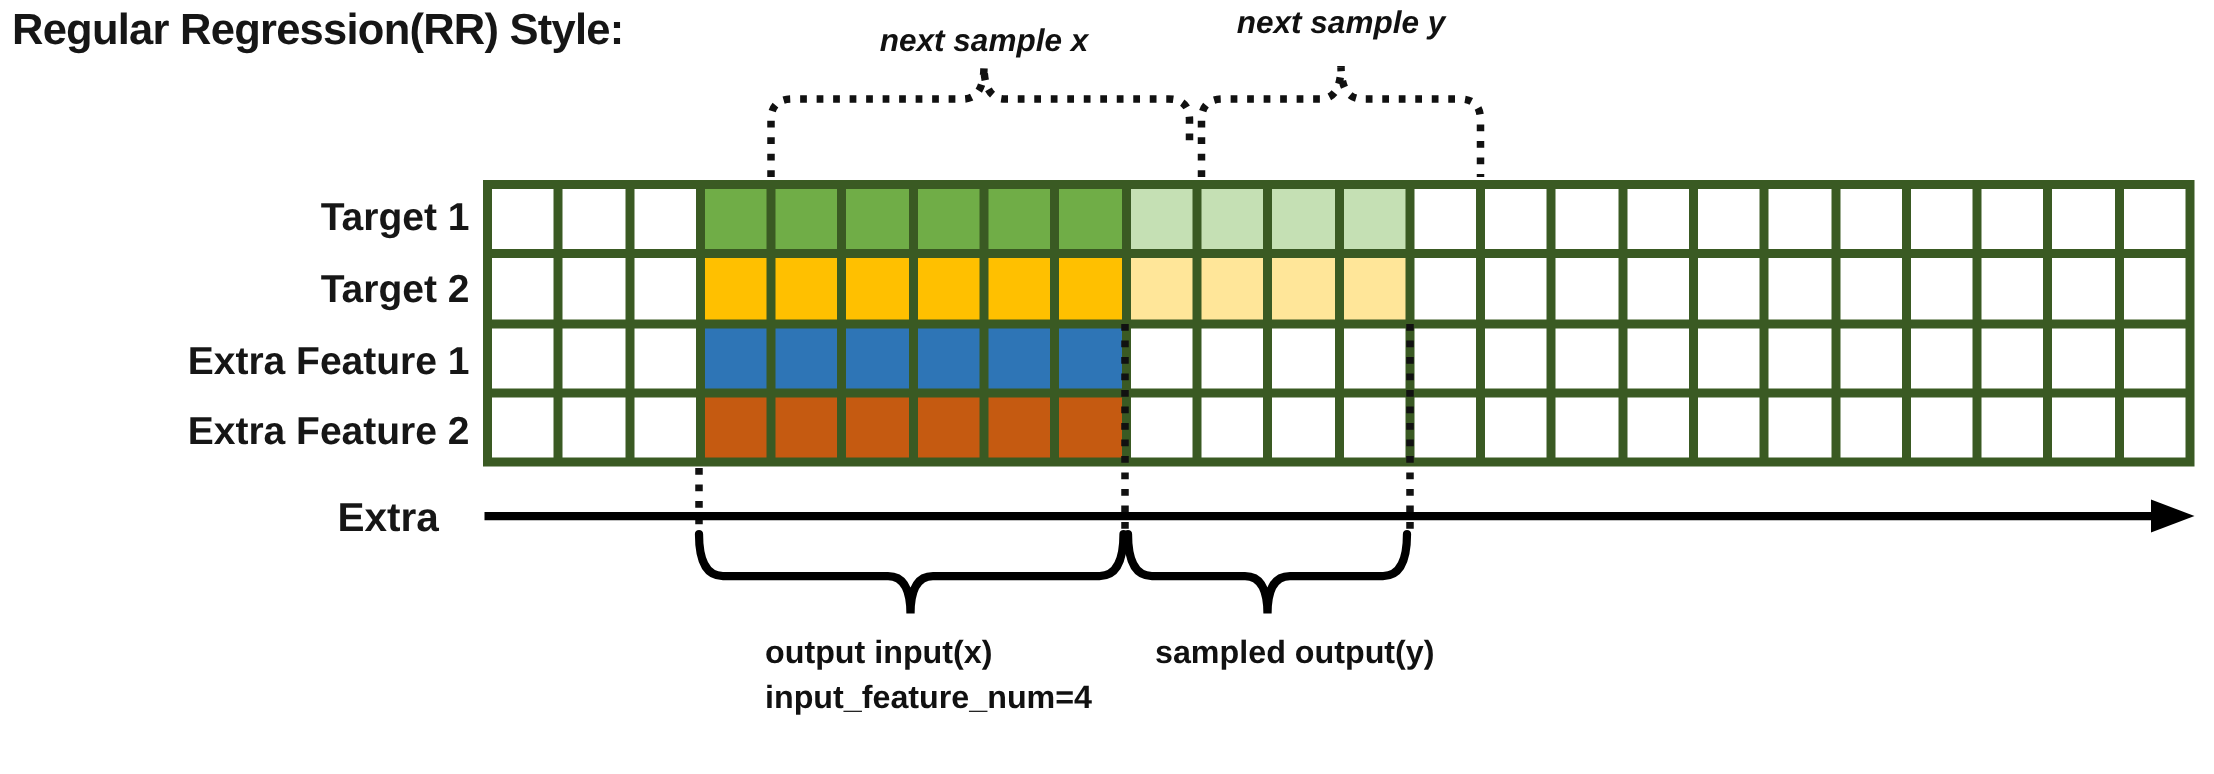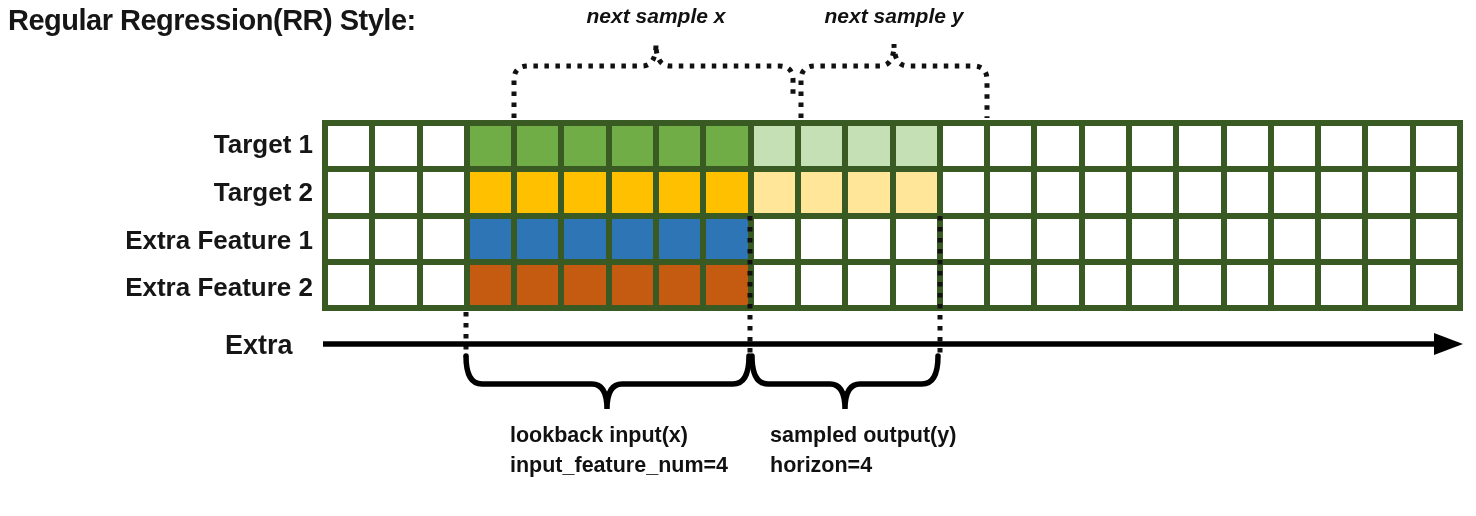--- a/index.html
+++ b/index.html
@@ -15,21 +15,21 @@
     position:absolute;left:8px;top:4px;
     font-size:29px;font-weight:800;letter-spacing:-0.5px;
     color:#161616;white-space:nowrap;
   }
   .next-label{
     position:absolute;top:4px;
     transform:translateX(-50%);
     font-size:21px;font-weight:700;font-style:italic;
     color:#111111;white-space:nowrap;
   }
-  .next-label.x{left:656px;}
+  .next-label.x{left:656px;margin-top:12px;}
   .next-label.y{left:894px;}
   .row-label{
     position:absolute;right:1163px;width:320px;height:48px;
     line-height:48px;text-align:right;
     font-size:26px;font-weight:700;color:#161616;white-space:nowrap;
   }
   .sample-grid{
     position:absolute;left:322px;top:120px;
     width:1141px;height:191px;
     box-sizing:border-box;
@@ -165,26 +165,25 @@
       <div class="cell" style="background: rgb(255, 255, 255);"></div>
       <div class="cell" style="background: rgb(255, 255, 255);"></div>
       <div class="cell" style="background: rgb(255, 255, 255);"></div>
       <div class="cell" style="background: rgb(255, 255, 255);"></div>
       <div class="cell" style="background: rgb(255, 255, 255);"></div>
     </div>
 
   <div class="time-label">Extra</div>
 
   <div class="caption input">
-    <div>lookback input(x)</div>
+    <div>output input(x)</div>
     <div>input_feature_num=4</div>
   </div>
   <div class="caption output">
     <div>sampled output(y)</div>
-    <div>horizon=4</div>
   </div>
 
   <svg class="overlay" width="1476" height="516" viewBox="0 0 1476 516">
 
     <path d="M 514,118 L 514,80 Q 514,66 528,66 L 642,66 Q 656,66 656,44 Q 656,66 670,66 L 779,66 Q 793,66 793,80 L 793,98" fill="none" stroke="#111111" stroke-width="5" stroke-dasharray="4.5 6.5"></path>
 
     <path d="M 801,118 L 801,80 Q 801,66 815,66 L 880,66 Q 894,66 894,44 Q 894,66 908,66 L 973,66 Q 987,66 987,80 L 987,118" fill="none" stroke="#111111" stroke-width="5" stroke-dasharray="4.5 6.5"></path>
 
     <path d="M 466,312 L 466,357" fill="none" stroke="#111111" stroke-width="5" stroke-dasharray="4.5 6.5"></path>
     <path d="M 750,216 L 750,357" fill="none" stroke="#111111" stroke-width="5" stroke-dasharray="4.5 6.5"></path>

